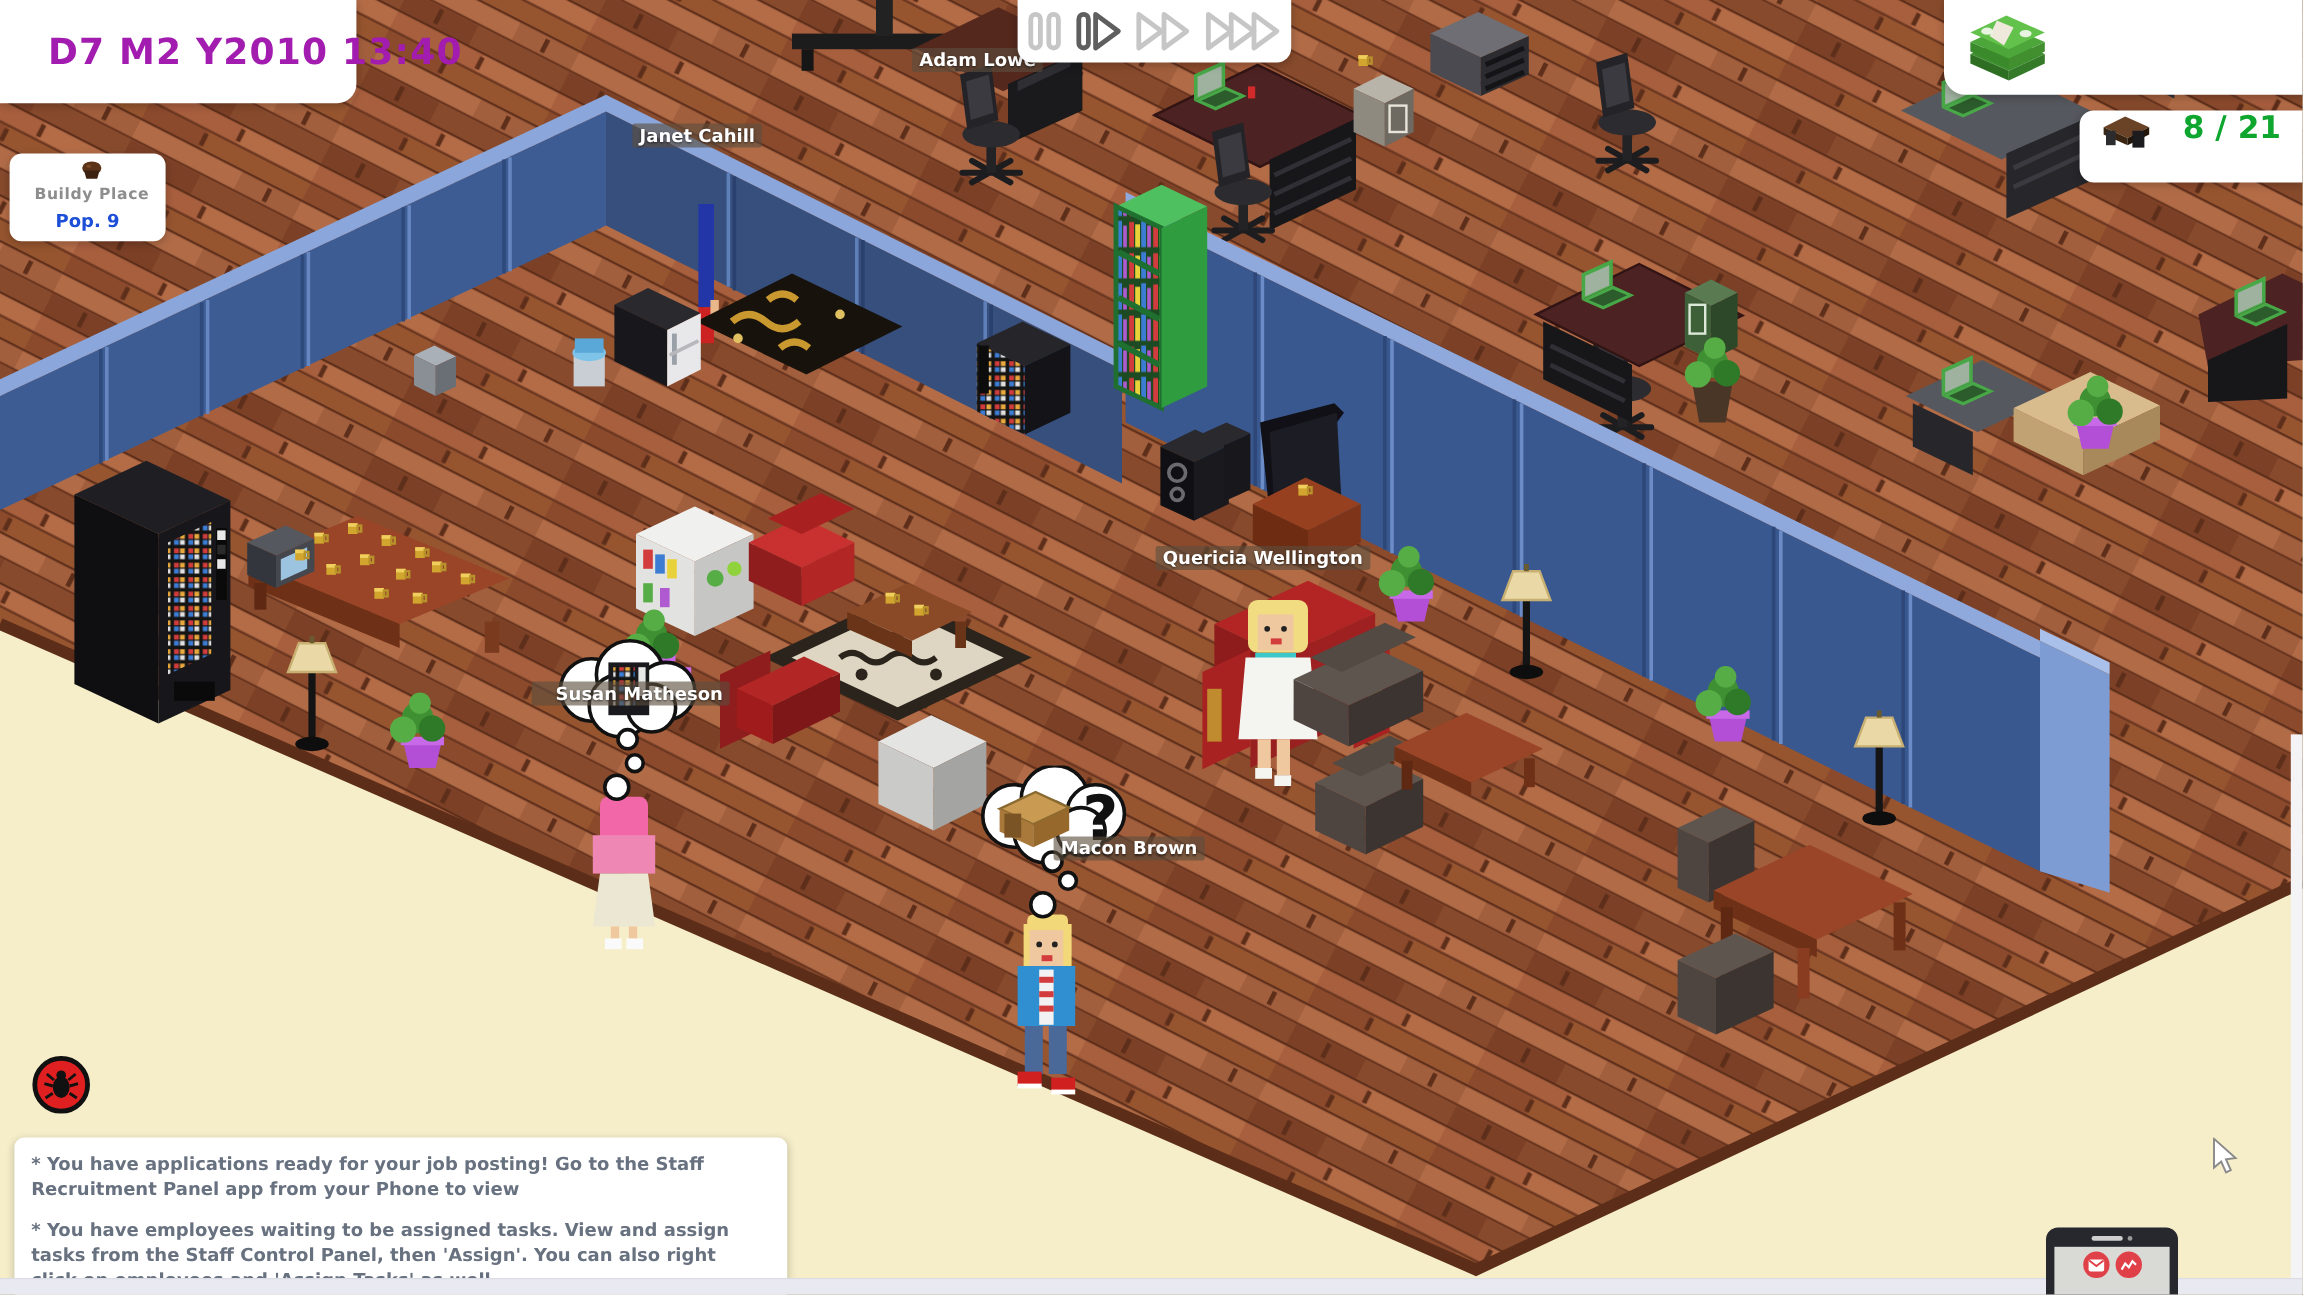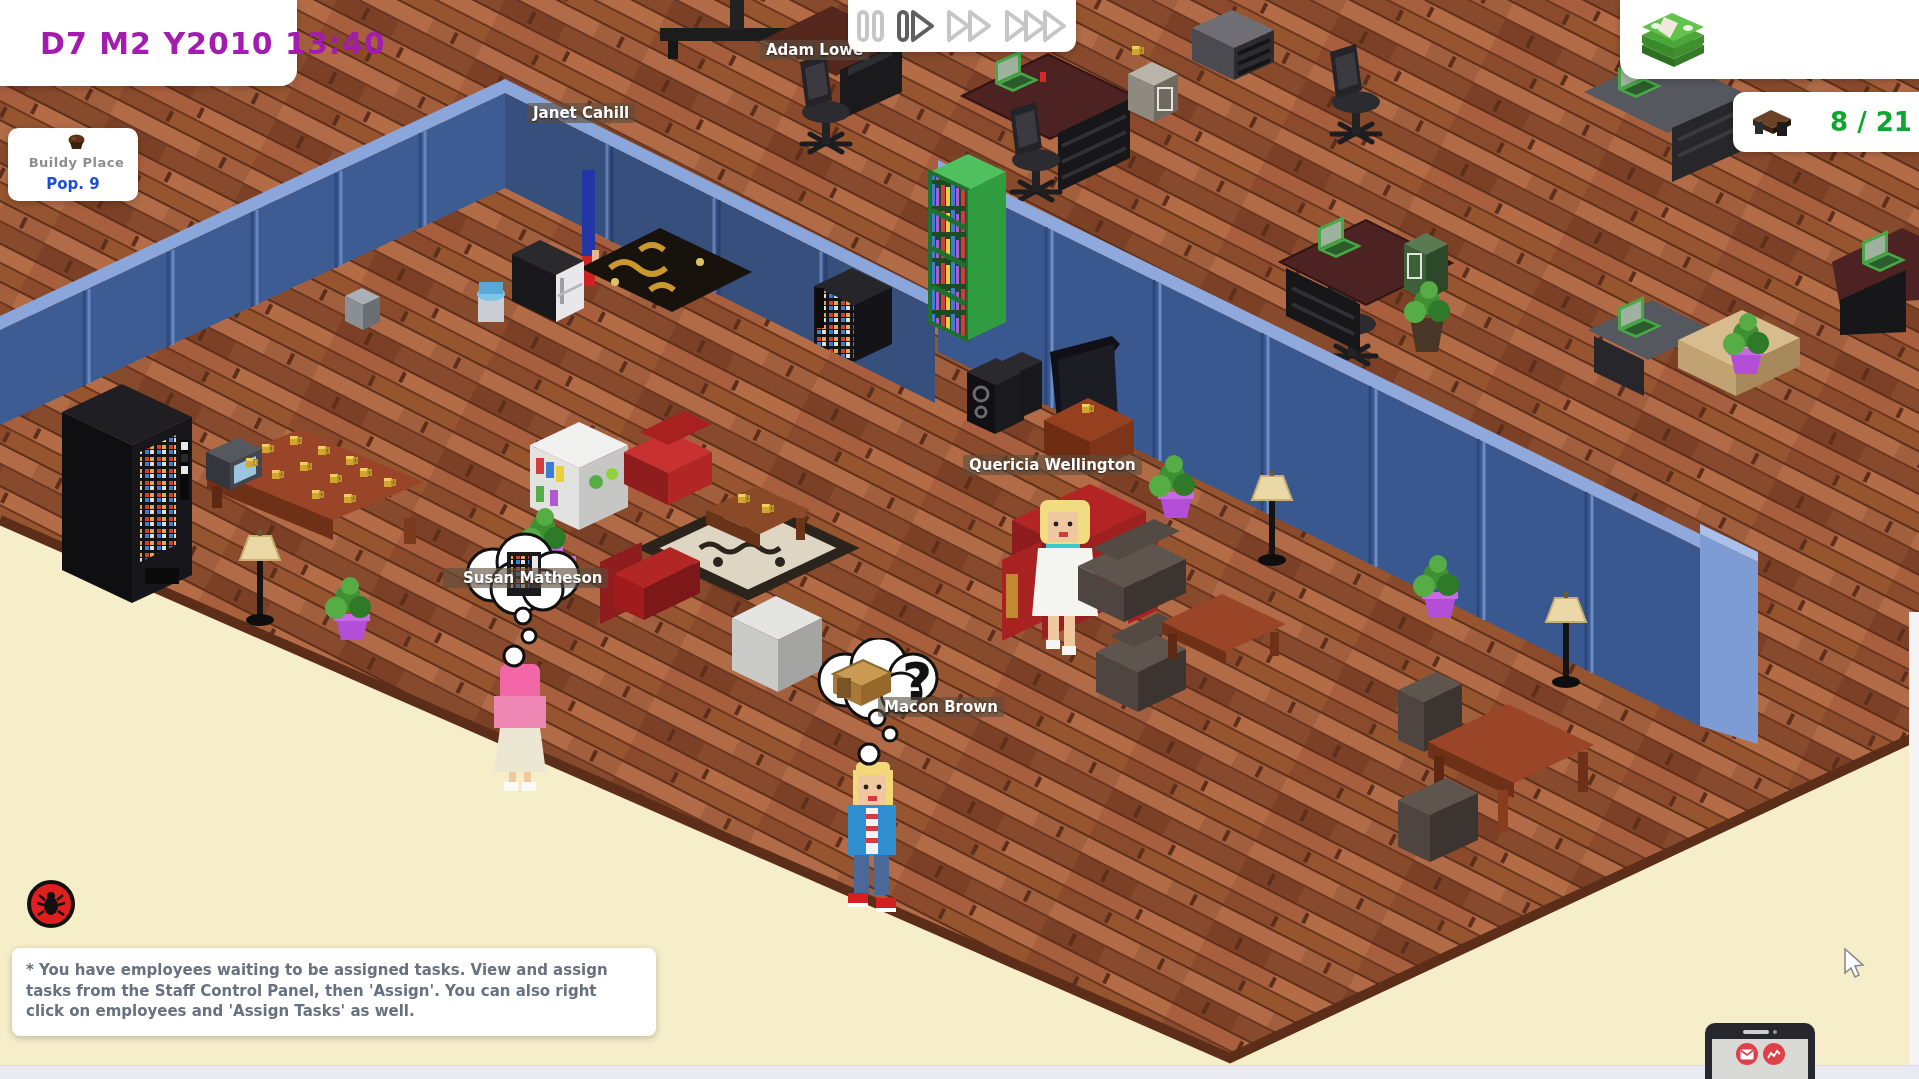--- a/index.html
+++ b/index.html
@@ -14,21 +14,21 @@
   
   .speed-panel{left:848px;top:0;width:228px;height:52px;border-radius:0 0 12px 12px;
                display:flex;align-items:center;justify-content:center;gap:10px;}
   .speed-btn{border:none;background:none;padding:0;margin:0;cursor:pointer;height:36px;display:flex;align-items:center;}
   
   .money-panel{left:1620px;top:0;width:299px;height:79px;border-radius:0 0 0 18px;
                display:flex;align-items:center;}
   .money-text{color:#0fa62f;font-size:34px;font-weight:bold;margin-left:28px;white-space:nowrap;}
   
   .desk-panel{left:1733px;top:92px;width:186px;height:60px;border-radius:12px 0 0 12px;
-              display:flex;align-items:center;gap:11px;}
+              display:flex;}
   .desk-count{color:#0fa62f;font-size:26px;font-weight:bold;margin-left:26px;}
   
   .place-badge{left:8px;top:128px;width:130px;height:67px;border-radius:10px;padding:6px 0 0 0;}
   .place-row{display:flex;align-items:center;gap:5px;padding-left:7px;flex-direction:column;}
   .place-name{color:#8d8d8d;font-size:13px;font-weight:bold;letter-spacing:.5px;}
   .place-pop{color:#1d4ed8;font-size:15px;font-weight:bold;text-align:center;margin-top:5px;}
   
   .nametag{position:absolute;background:rgba(92,78,62,.62);color:#fff;font-size:15px;font-weight:bold;
            padding:1px 6px;border-radius:2px;white-space:nowrap;text-shadow:0 1px 2px rgba(0,0,0,.6);}
   
@@ -636,20 +636,21 @@
 
 <button class="bug-btn">
   <svg width="30" height="30" viewBox="0 0 30 30">
     <ellipse cx="15" cy="17" rx="7" ry="9" fill="#111"></ellipse>
     <circle cx="15" cy="7" r="4" fill="#111"></circle>
     <path d="M9,11 L3,6 M21,11 L27,6 M8,16 L1,14 M22,16 L29,14 M8,22 L2,26 M22,22 L28,26" stroke="#111" stroke-width="2.4"></path>
   </svg>
 </button>
 
 <div class="panel notif-panel">
+  <p>* You have applications ready for your job posting! Go to the Staff Recruitment Panel app from your Phone to view</p>
   <p>* You have employees waiting to be assigned tasks. View and assign tasks from the Staff Control Panel, then 'Assign'. You can also right click on employees and 'Assign Tasks' as well.</p>
 </div>
 
 <div class="bottom-bar"></div>
 <div class="right-strip"></div>
 
 <div class="phone-peek">
   <div class="phone-speaker"></div>
   <div class="phone-dot"></div>
   <div class="phone-screen"></div>

